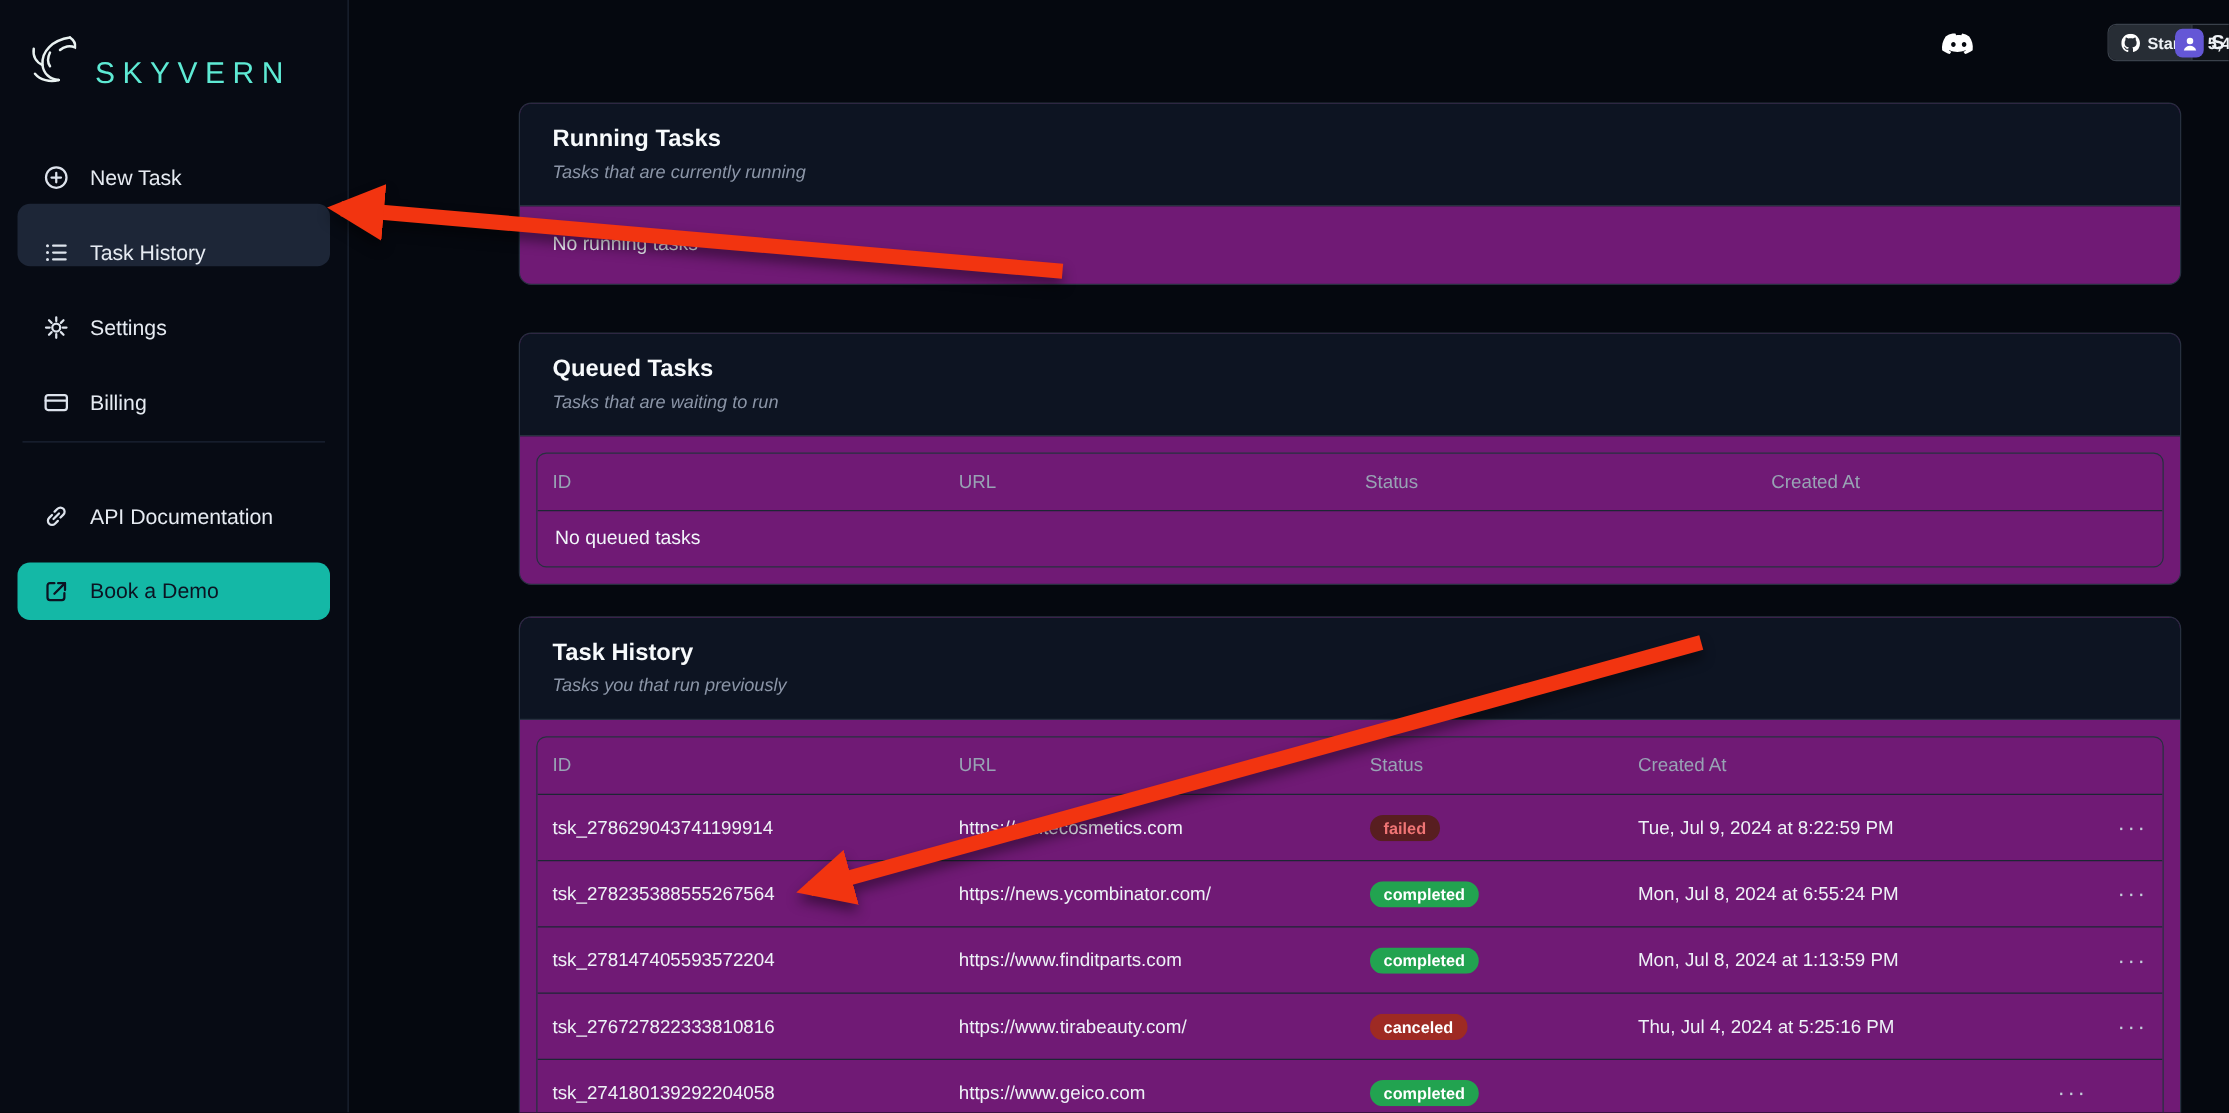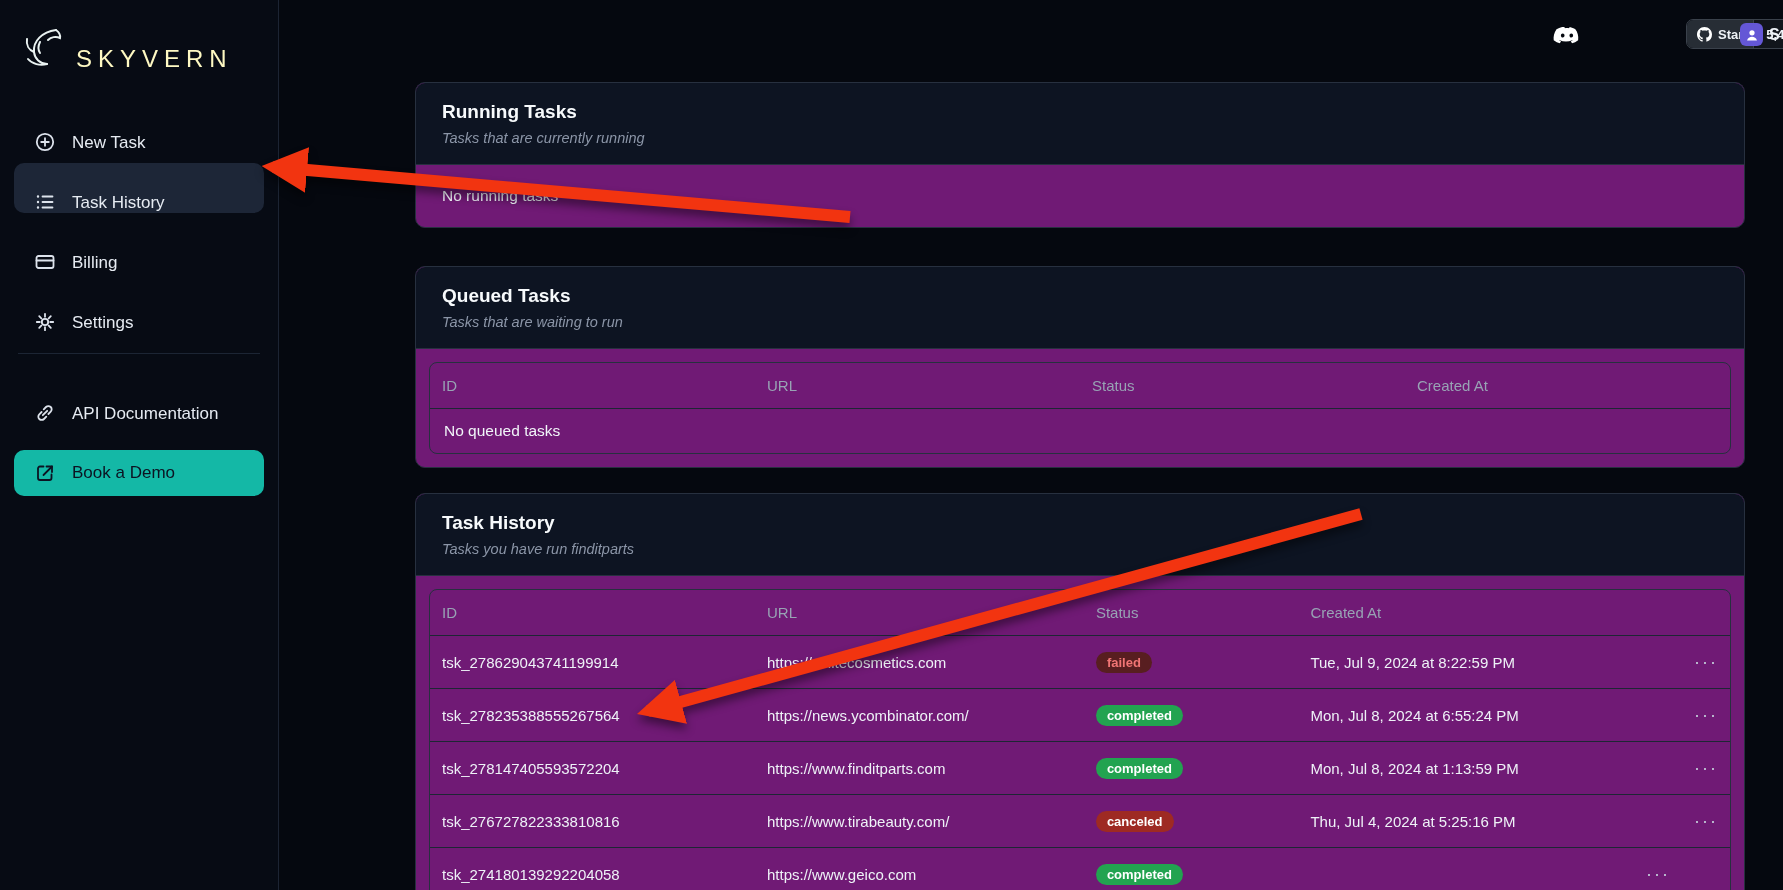--- a/index.html
+++ b/index.html
@@ -3,21 +3,21 @@
 <meta charset="utf-8">
 <style>
   html,body{margin:0;padding:0;width:1783px;height:890px;overflow:hidden;
     background:#05080f;font-family:"Liberation Sans",sans-serif;color:#e8edf4;}
   .app{position:relative;width:1783px;height:890px;}
 
   
   .sidebar{position:absolute;left:0;top:0;width:279px;height:890px;background:#070b14;
     border-right:1px solid #1c2433;box-sizing:border-box;padding:14px;}
   .logo{display:flex;align-items:center;gap:10px;padding:6px 6px 4px;cursor:pointer;}
-  .logo-text{font-size:24px;letter-spacing:6px;font-weight:500;color:#fef9c3;margin-top:25px;}
+  .logo-text{font-size:24px;letter-spacing:6px;font-weight:500;color:#5eead4;margin-top:25px;}
   .nav{margin-top:26px;display:flex;flex-direction:column;gap:10px;}
   .nav-item{display:flex;align-items:flex-end;gap:16px;height:50px;padding:0 20px;
     border-radius:10px;font-size:17px;color:#e6ebf2;cursor:pointer;box-sizing:border-box;}
   .nav-item.active{background:#1d2637;}
   .nav-icon{width:22px;height:22px;flex:0 0 22px;display:flex;align-items:center;justify-content:center;}
   .divider{height:1px;background:#1c2534;margin:10px 4px;}
   .demo-btn{display:flex;align-items:center;gap:16px;height:46px;padding:0 20px;margin-top:16px;
     border-radius:10px;background:#14b8a6;color:#0c1322;font-size:17px;font-weight:500;cursor:pointer;}
 
   
@@ -94,35 +94,35 @@
             <path d="M8.5 5.5h10M8.5 11h10M8.5 16.5h10"></path>
             <path d="M4 5.5h.01M4 11h.01M4 16.5h.01" stroke-width="2.4"></path>
           </svg>
         </span>
         <span>Task History</span>
       </div>
 
       <div class="nav-item">
         <span class="nav-icon">
           <svg class="icon" width="22" height="22" viewBox="0 0 22 22" fill="none" stroke="#dde3ec" stroke-width="1.8" stroke-linecap="round">
+            <circle cx="11" cy="11" r="3.2"></circle>
+            <path d="M11 2.8v3M11 16.2v3M2.8 11h3M16.2 11h3M5.2 5.2l2.1 2.1M14.7 14.7l2.1 2.1M16.8 5.2l-2.1 2.1M7.3 14.7l-2.1 2.1"></path>
+          </svg>
+        </span>
+        <span>Settings</span>
+      </div>
+
+      <div class="nav-item">
+        <span class="nav-icon">
+          <svg class="icon" width="22" height="22" viewBox="0 0 22 22" fill="none" stroke="#dde3ec" stroke-width="1.8" stroke-linecap="round">
             <rect x="2.5" y="5" width="17" height="12" rx="2"></rect>
               <path d="M2.5 9.5h17"></path>
           </svg>
         </span>
         <span>Billing</span>
-      </div>
-
-      <div class="nav-item">
-        <span class="nav-icon">
-          <svg class="icon" width="22" height="22" viewBox="0 0 22 22" fill="none" stroke="#dde3ec" stroke-width="1.8" stroke-linecap="round">
-            <circle cx="11" cy="11" r="3.2"></circle>
-            <path d="M11 2.8v3M11 16.2v3M2.8 11h3M16.2 11h3M5.2 5.2l2.1 2.1M14.7 14.7l2.1 2.1M16.8 5.2l-2.1 2.1M7.3 14.7l-2.1 2.1"></path>
-          </svg>
-        </span>
-        <span>Settings</span>
       </div>
 
       <div class="divider"></div>
 
       <div class="nav-item">
         <span class="nav-icon">
           <svg class="icon" width="22" height="22" viewBox="0 0 22 22" fill="none" stroke="#dde3ec" stroke-width="1.8" stroke-linecap="round">
             <path d="M8.8 13.2l4.4-4.4"></path>
             <path d="M7.6 10l-2.3 2.3a3.3 3.3 0 1 0 4.7 4.7l2.3-2.3"></path>
             <path d="M14.4 12l2.3-2.3a3.3 3.3 0 1 0-4.7-4.7L9.7 7.3"></path>
@@ -190,21 +190,21 @@
           <div>Created At</div>
         </div>
         <div class="t-empty">No queued tasks</div>
       </div>
     </div>
   </section>
 
   <section class="card history">
     <div class="card-header">
       <div class="card-title">Task History</div>
-      <div class="card-sub">Tasks you have run finditparts</div>
+      <div class="card-sub">Tasks you that run previously</div>
     </div>
     <div class="card-body">
       <div class="table">
         <div class="t-row head">
           <div>ID</div>
           <div>URL</div>
           <div>Status</div>
           <div>Created At</div>
           <div></div>
         </div>

